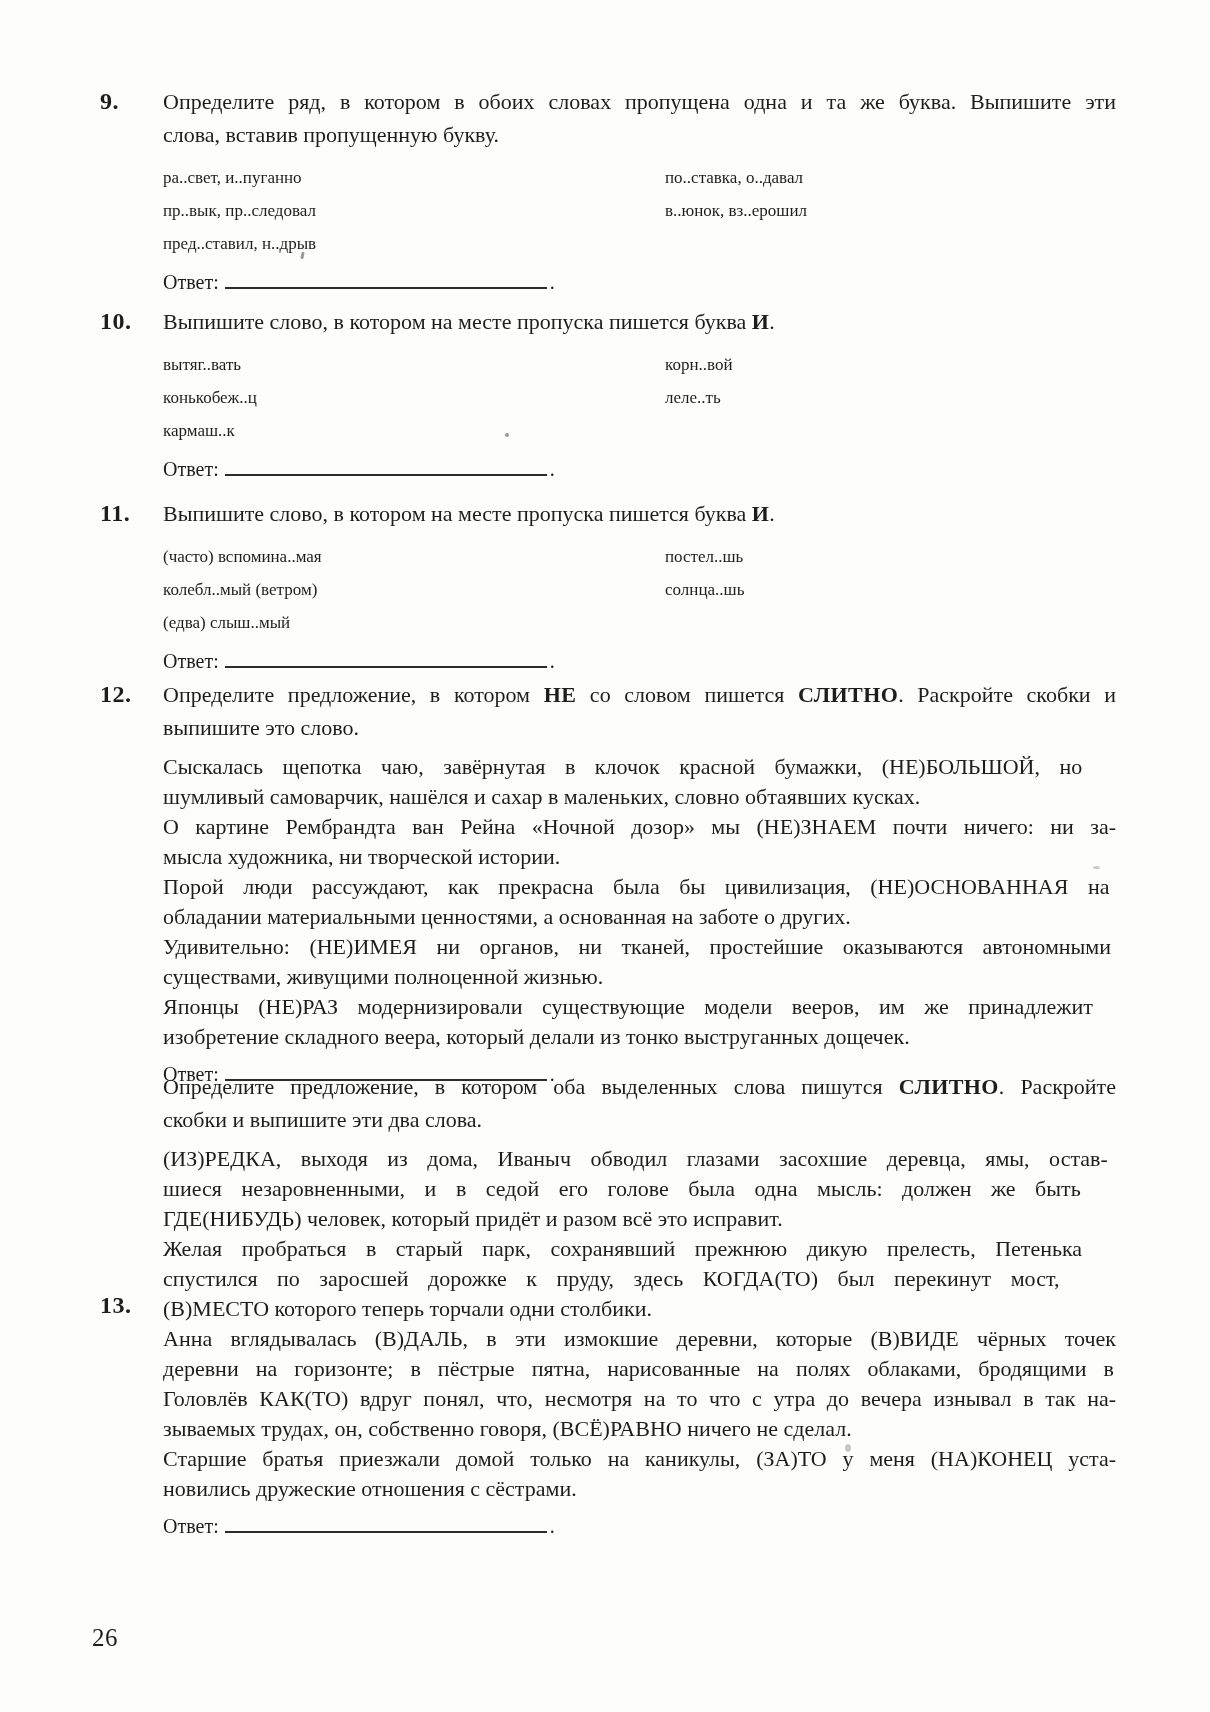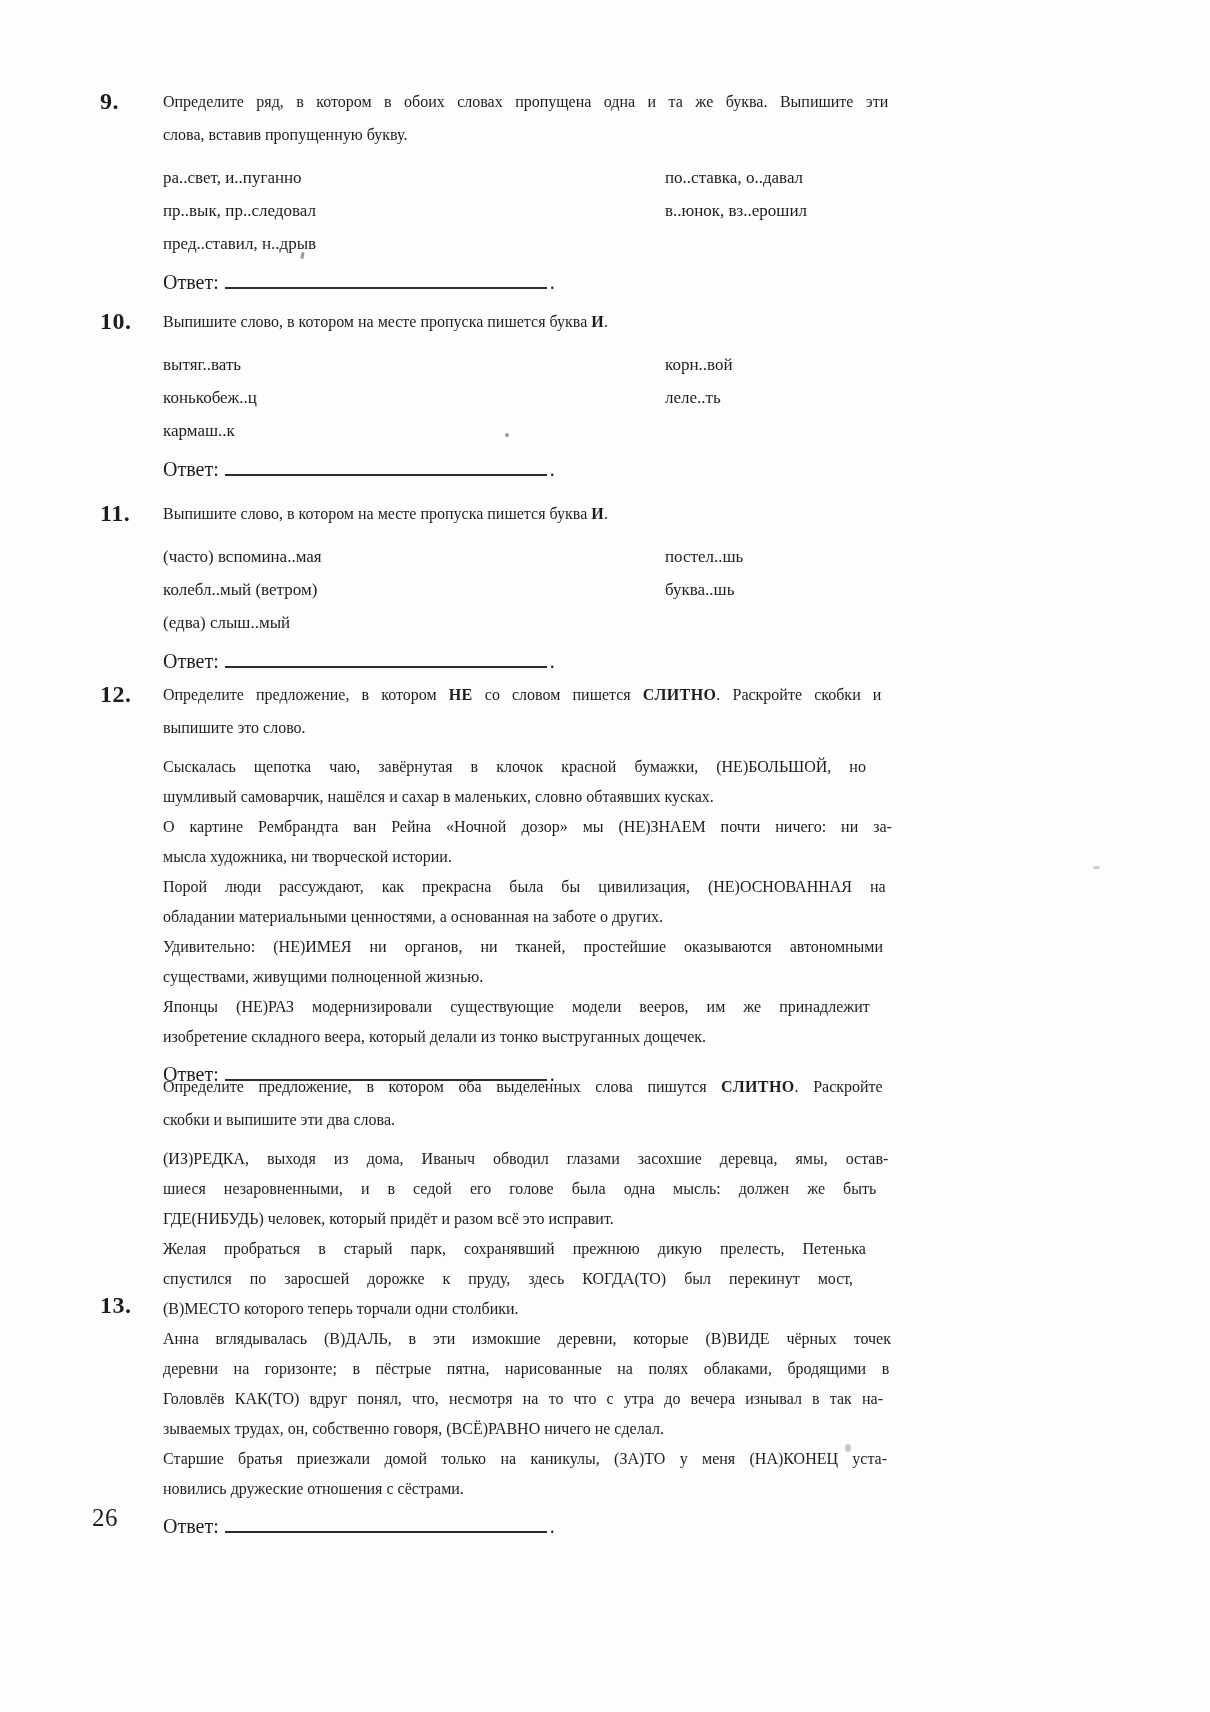--- a/index.html
+++ b/index.html
@@ -13,39 +13,39 @@
     margin:0 auto;
   }
   .q{position:absolute;left:100px;width:1016px;display:flex;}
   .qnum{
     width:63px;flex:0 0 63px;
     font-weight:bold;font-size:24px;line-height:33px;
     letter-spacing:.5px;
   }
   .qbody{flex:1 1 auto;min-width:0;}
   .hline,.bline{
-    font-size:16px;line-height:33px;white-space:nowrap;
+    font-size:22px;line-height:33px;white-space:nowrap;
   }
   .bline{line-height:30px;}
   .hline span.seg,.bline span.seg{white-space:nowrap;}
   .b{font-weight:bold;letter-spacing:.4px;}
   .qoptions{margin-top:10px;}
   .optrow{display:flex;font-size:17px;line-height:33px;}
   .optl{flex:0 0 502px;white-space:nowrap;}
   .optr{flex:1 1 auto;white-space:nowrap;}
   .qparas{margin-top:8px;}
   .answer{margin-top:7px;height:30px;font-size:20px;line-height:30px;white-space:nowrap;}
   .alabel{display:inline-block;}
   .aline{
     display:inline-block;width:322px;height:19px;
     border-bottom:2px solid #2c2c2c;margin-left:6px;
   }
   .adot{display:inline-block;margin-left:3px;}
   .pagenum{
-    position:absolute;left:92px;top:1504px;
+    position:absolute;left:92px;top:1624px;
     font-size:25px;letter-spacing:.5px;
   }
   
   .speck{position:absolute;background:#9a9a9a;border-radius:50%;}
   .speck.s1{left:301px;top:252px;width:3px;height:7px;border-radius:1px;transform:rotate(12deg);}
   .speck.s2{left:505px;top:433px;width:4px;height:4px;}
   .speck.s3{left:845px;top:1444px;width:6px;height:8px;opacity:.55;}
   .speck.s4{left:1093px;top:866px;width:7px;height:3px;opacity:.5;}
 </style>
 </head>
@@ -114,21 +114,21 @@
       <div class="qheader">
             <div class="hline"><span class="seg"><span>Выпишите слово, в котором на месте пропуска пишется буква </span><span class="b">И</span><span>.</span></span></div>
           </div>
       <div class="qoptions">
             <div class="optrow">
               <div class="optl">(часто) вспомина..мая</div>
               <div class="optr">постел..шь</div>
             </div>
             <div class="optrow">
               <div class="optl">колебл..мый (ветром)</div>
-              <div class="optr">буква..шь</div>
+              <div class="optr">солнца..шь</div>
             </div>
             <div class="optrow">
               <div class="optl">(едва) слыш..мый</div>
               <div class="optr"></div>
             </div>
           </div>
 
       <div class="answer">
         <span class="alabel">Ответ:</span><span class="aline"></span><span class="adot">.</span>
       </div>

